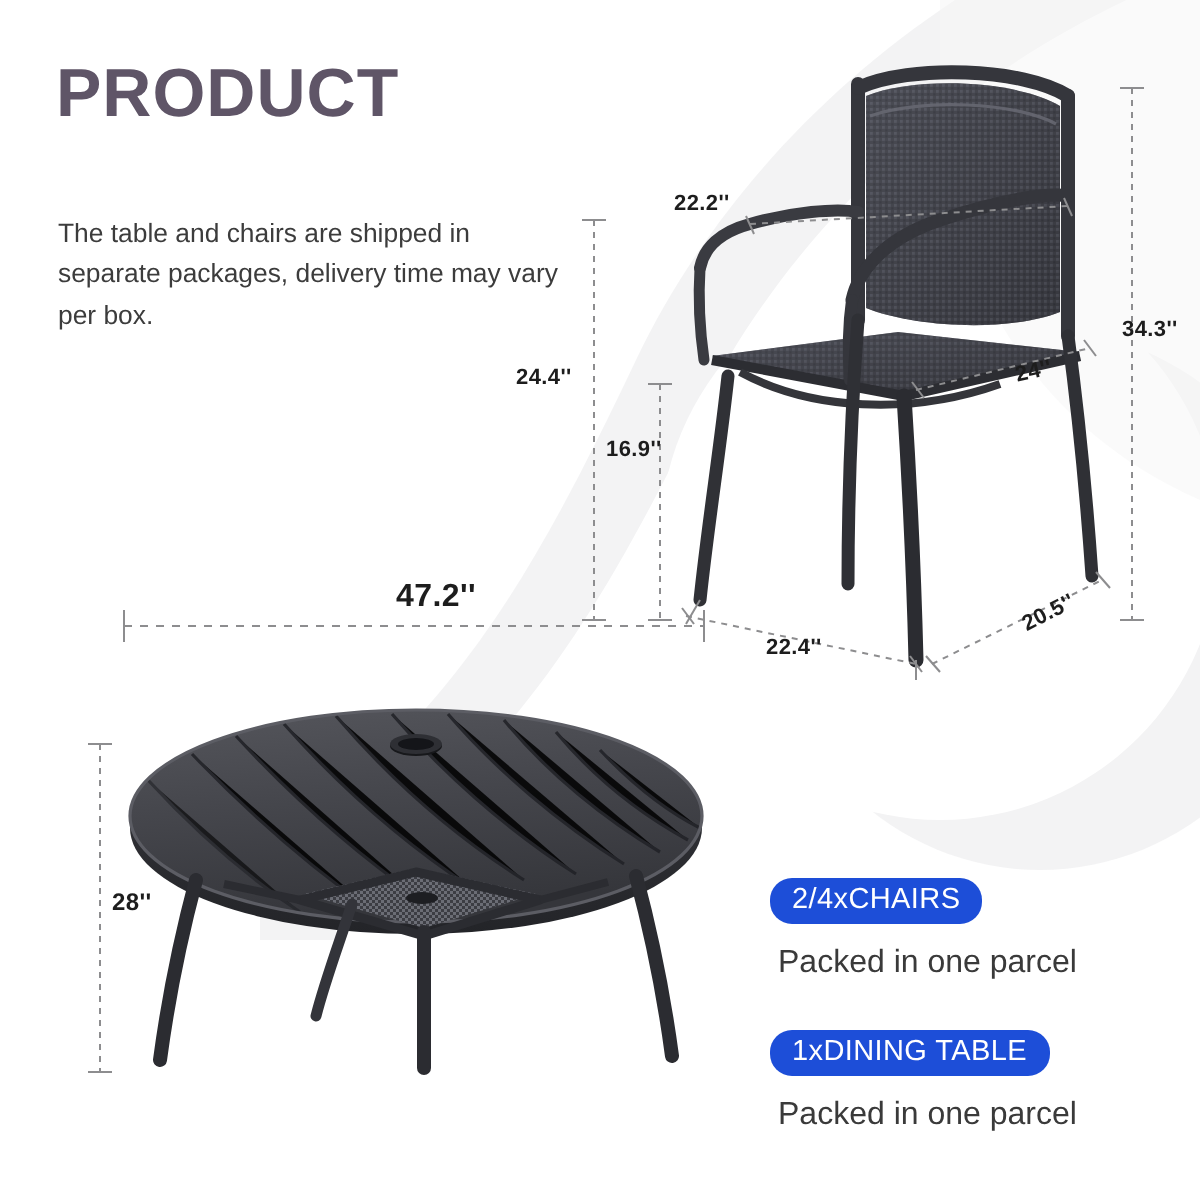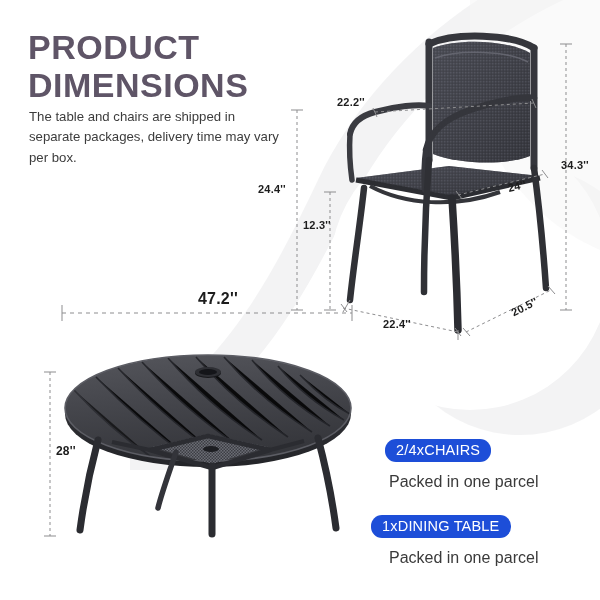--- a/index.html
+++ b/index.html
@@ -93,21 +93,20 @@
         <circle cx="520" cy="300" r="135" fill="#f2f2f3" opacity="0.9"></circle>
         <circle cx="470" cy="270" r="140" fill="#ffffff"></circle>
 
         <path d="M 600 0 L 600 250 C 520 215 470 140 470 40 L 470 0 Z" fill="#f5f5f6" opacity="0.55"></path>
       </g>
     </svg>
   </div>
 
   <div class="title">
     <div>PRODUCT</div>
-    <div>DIMENSIONS</div>
   </div>
   <div class="subtitle">The table and chairs are shipped in separate packages, delivery time may vary per box.</div>
 
   <svg class="ov" width="600" height="600" viewBox="0 0 600 600">
     <defs>
 
       <pattern id="sling" width="3" height="3" patternUnits="userSpaceOnUse">
         <rect width="3" height="3" fill="#3e3f46"></rect>
         <rect width="1.4" height="1.4" fill="#595b65"></rect>
         <rect x="1.6" y="1.6" width="1.2" height="1.2" fill="#2e2f35"></rect>
@@ -272,31 +271,31 @@
       </g>
     </g>
   </svg>
 
   <div class="dim" style="left:337px; top:96px;">22.2''</div>
 
   <div class="dim" style="left:561px; top:159px;">34.3''</div>
 
   <div class="dim" style="left:258px; top:183px;">24.4''</div>
 
-  <div class="dim" style="left:303px; top:219px;">12.3''</div>
+  <div class="dim" style="left:303px; top:219px;">16.9''</div>
 
   <div class="dim" style="left:508px; top:182px; transform: rotate(-13deg); transform-origin: left center;">24''</div>
 
   <div class="dim" style="left:512px; top:307px; transform: rotate(-27deg); transform-origin: left center;">20.5''</div>
 
   <div class="dim" style="left:383px; top:318px;">22.4''</div>
 
   <div class="dim" style="left:198px; top:290px; font-size:16px;">47.2''</div>
 
   <div class="dim" style="left:12px; top:444px; font-size:12px;margin-left:44px;">28''</div>
 
   <div class="badge" style="left:385px; top:439px;">2/4xCHAIRS</div>
   <div class="parcel" style="left:389px; top:473px;">Packed in one parcel</div>
 
-  <div class="badge" style="left:371px; top:515px;">1xDINING TABLE</div>
+  <div class="badge" style="left:385px; top:515px;">1xDINING TABLE</div>
   <div class="parcel" style="left:389px; top:549px;">Packed in one parcel</div>
 
 </div>
 
 </body></html>

